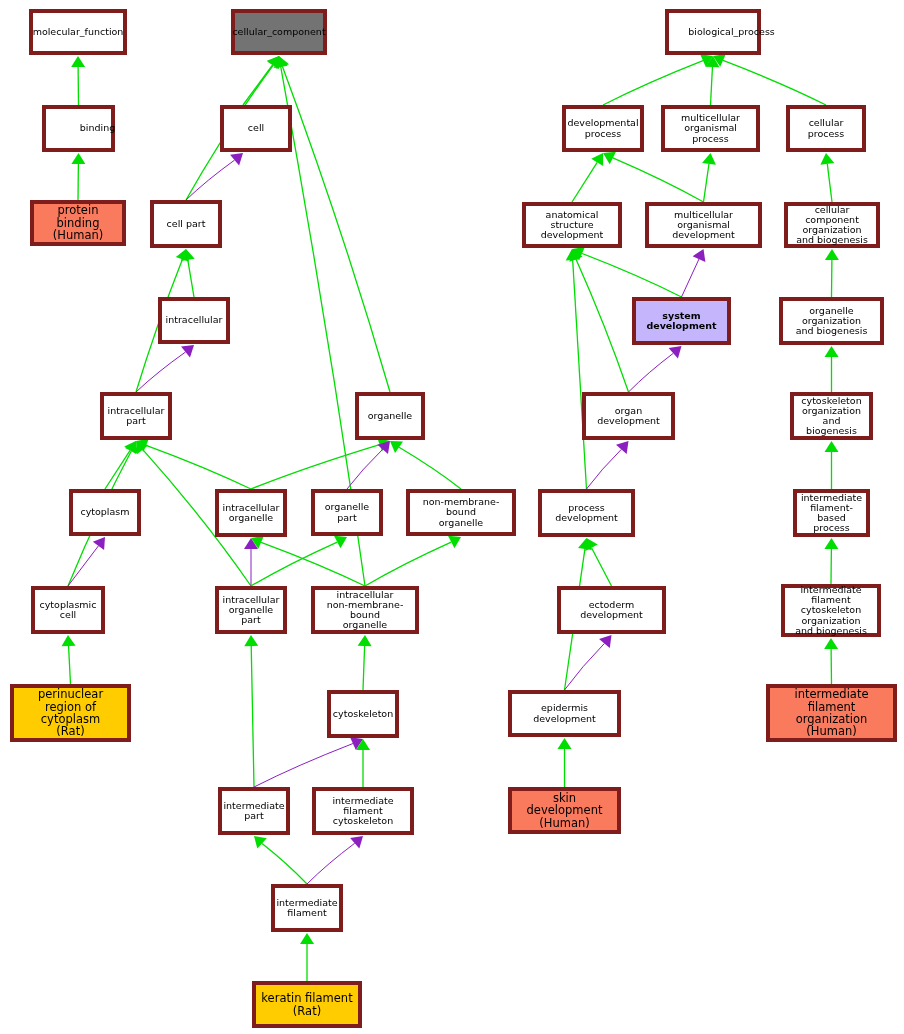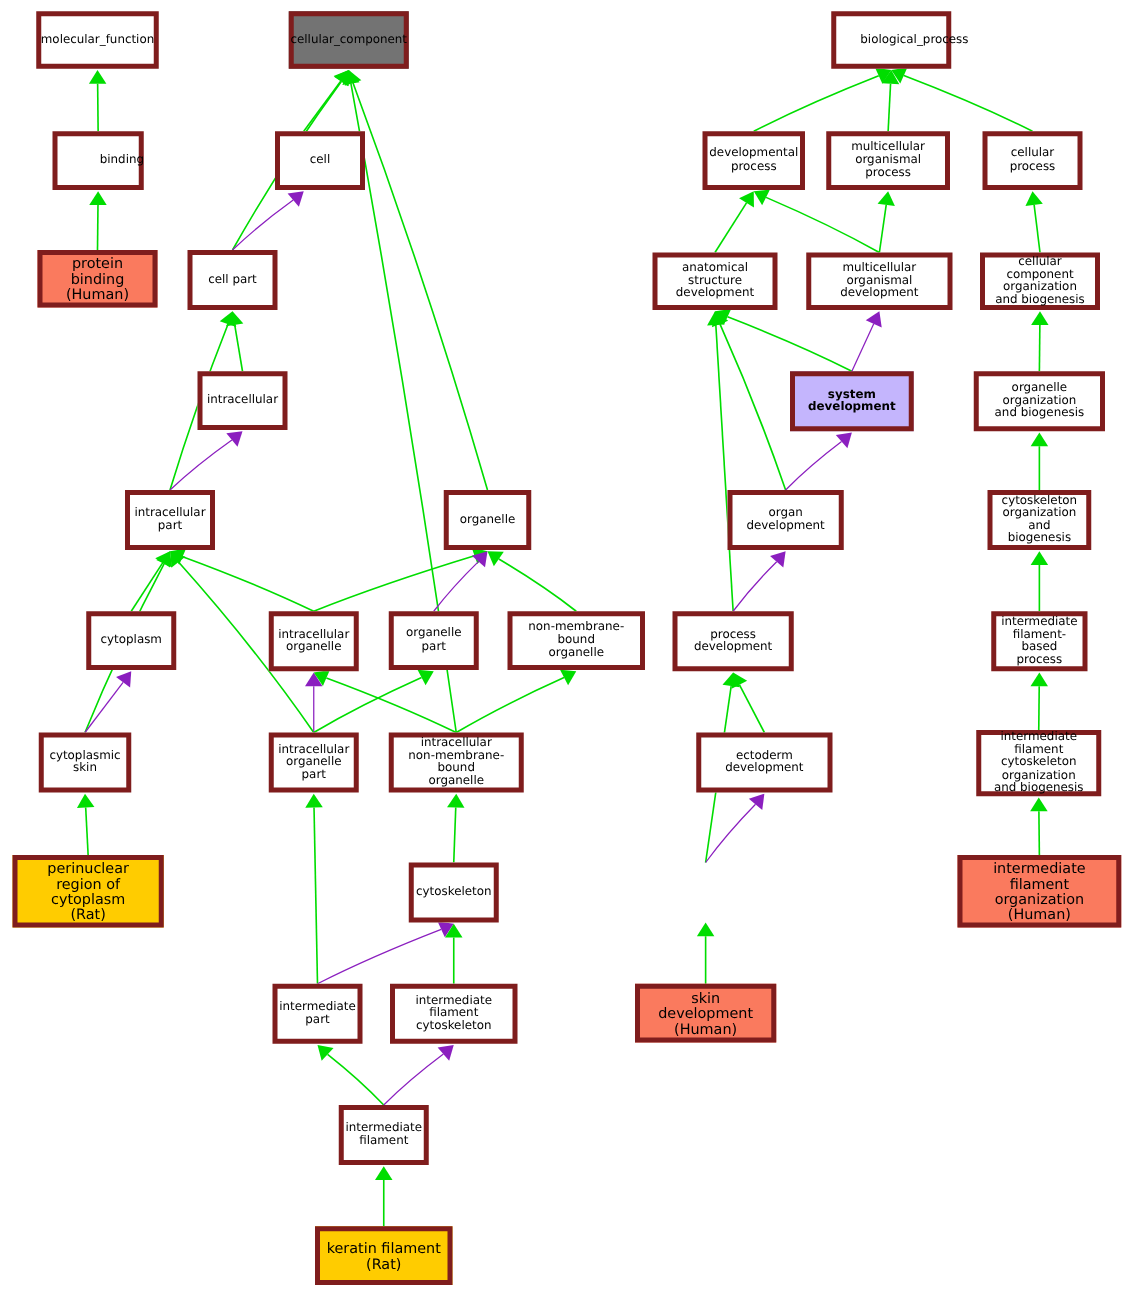--- a/index.html
+++ b/index.html
@@ -254,21 +254,21 @@
     <div class="node term" style="left: 100px; top: 392px; width: 72px; height: 48px; background: rgb(255, 255, 255);">intracellular
 part</div>
     <div class="node term" style="left: 355px; top: 392px; width: 70px; height: 48px; background: rgb(255, 255, 255);">organelle</div>
     <div class="node term" style="left: 69px; top: 489px; width: 72px; height: 47px; background: rgb(255, 255, 255);">cytoplasm</div>
     <div class="node term" style="left: 215px; top: 489px; width: 72px; height: 48px; background: rgb(255, 255, 255);">intracellular
 organelle</div>
     <div class="node term" style="left: 311px; top: 489px; width: 72px; height: 47px; background: rgb(255, 255, 255);">organelle part</div>
     <div class="node term" style="left: 406px; top: 489px; width: 110px; height: 47px; background: rgb(255, 255, 255);">non-membrane-bound
 organelle</div>
     <div class="node term" style="left: 31px; top: 586px; width: 74px; height: 48px; background: rgb(255, 255, 255);">cytoplasmic
-skin</div>
+cell</div>
     <div class="node term" style="left: 215px; top: 586px; width: 72px; height: 48px; background: rgb(255, 255, 255);">intracellular
 organelle part</div>
     <div class="node term" style="left: 311px; top: 586px; width: 108px; height: 48px; background: rgb(255, 255, 255);">intracellular
 non-membrane-bound
 organelle</div>
     <div class="node leaf" style="left: 10px; top: 684px; width: 121px; height: 58px; background: rgb(255, 204, 0);">perinuclear
 region of cytoplasm
 (Rat)</div>
     <div class="node term" style="left: 327px; top: 690px; width: 72px; height: 48px; background: rgb(255, 255, 255);">cytoskeleton</div>
     <div class="node term" style="left: 218px; top: 787px; width: 72px; height: 48px; background: rgb(255, 255, 255);">intermediate
@@ -301,18 +301,19 @@
 and biogenesis</div>
     <div class="node term" style="left: 538px; top: 489px; width: 97px; height: 48px; background: rgb(255, 255, 255);">process development</div>
     <div class="node term" style="left: 793px; top: 489px; width: 77px; height: 48px; background: rgb(255, 255, 255);">intermediate
 filament-based
 process</div>
     <div class="node term" style="left: 557px; top: 586px; width: 109px; height: 48px; background: rgb(255, 255, 255);">ectoderm development</div>
     <div class="node term" style="left: 781px; top: 584px; width: 100px; height: 53px; background: rgb(255, 255, 255);">intermediate
 filament cytoskeleton
 organization
 and biogenesis</div>
+    <div class="node term" style="left: 508px; top: 690px; width: 113px; height: 47px; background: rgb(255, 255, 255);">epidermis development</div>
     <div class="node leaf" style="left: 766px; top: 684px; width: 131px; height: 58px; background: rgb(250, 122, 94);">intermediate
 filament organization
 (Human)</div>
     <div class="node leaf" style="left: 508px; top: 787px; width: 113px; height: 47px; background: rgb(250, 122, 94);">skin development
 (Human)</div>
   </div>
 
 </body></html>

